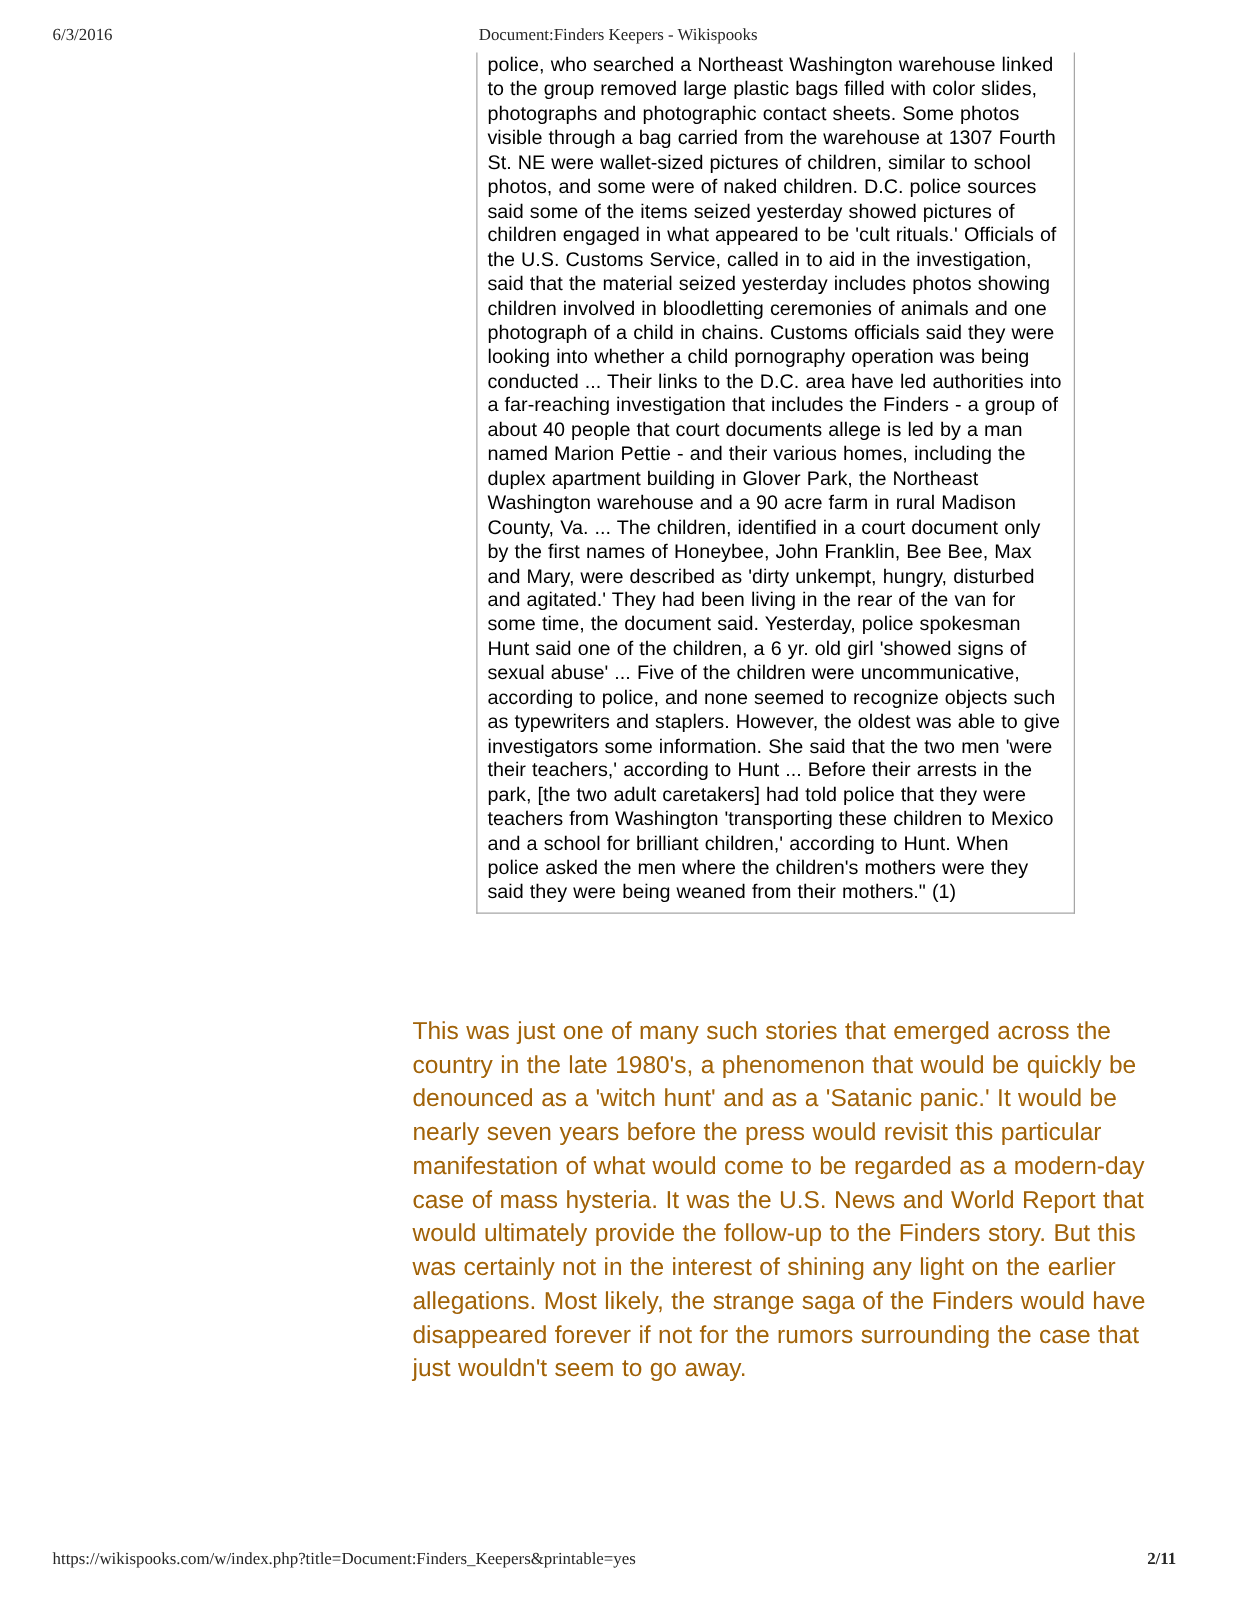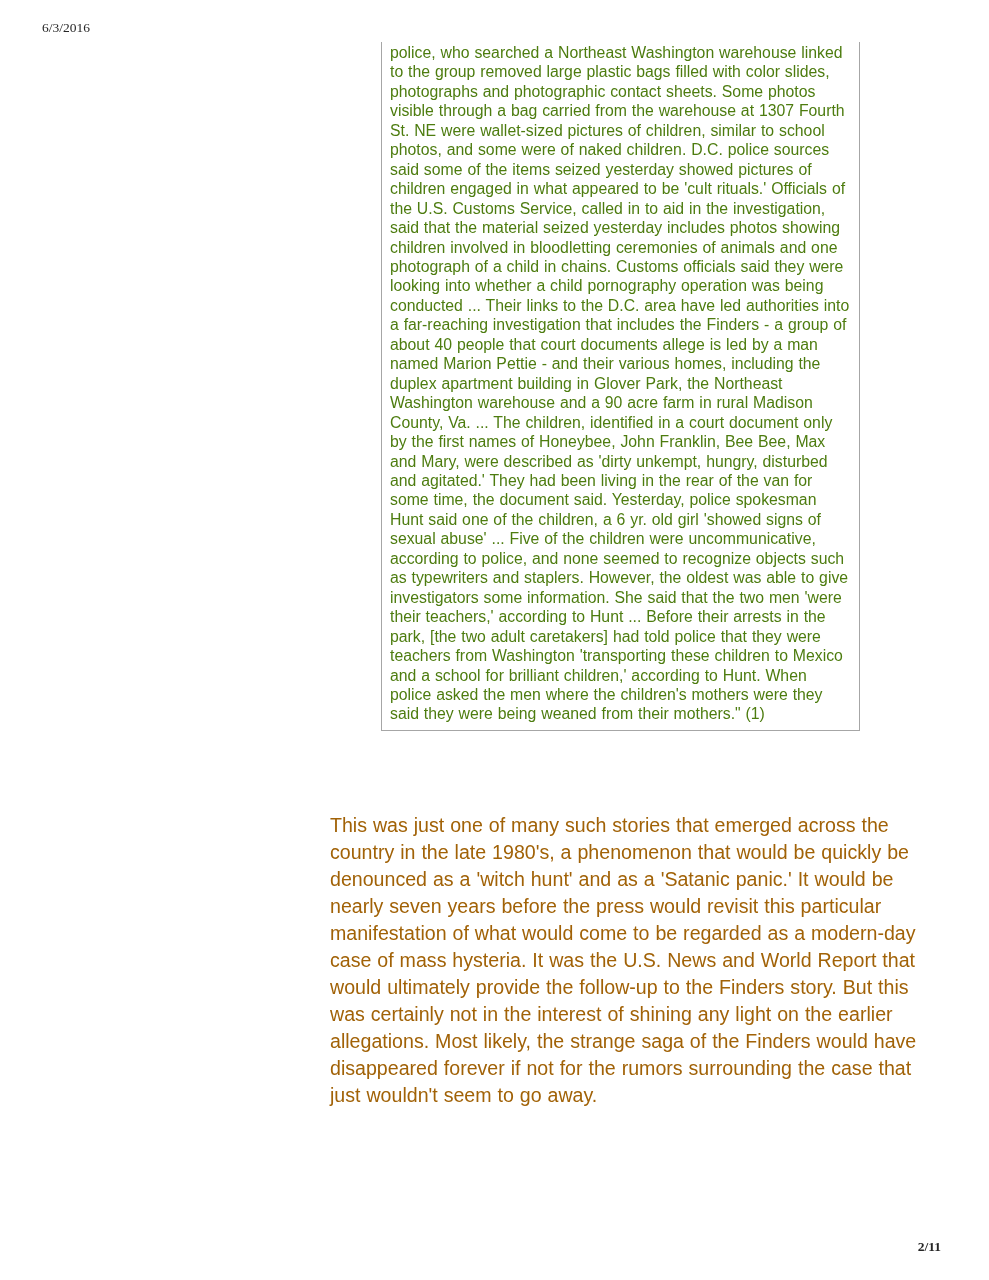--- a/index.html
+++ b/index.html
@@ -58,21 +58,21 @@
     position: absolute;
     left: 381px;
     top: 42px;
     width: 479px;
     box-sizing: border-box;
     border: 1px solid #a6a6a6;
     border-top: none;
     padding: 1px 9px 6px 8px;
     font-size: 15.8px;
     line-height: 19.45px;
-    color: #4d7c0f;
+    color: #000000;
     background: #ffffff;
     word-spacing: 0.5px;
   }
   
   .body-paragraph {
     position: absolute;
     left: 330px;
     top: 812px;
     width: 592px;
     font-size: 19.6px;
@@ -81,23 +81,25 @@
     word-spacing: 0.5px;
   }
 </style>
 </head>
 <body>
 
 <div class="page">
 
   <div class="print-meta header-row">
     <span class="header-date">6/3/2016</span>
+    <span class="header-title">Document:Finders Keepers - Wikispooks</span>
   </div>
 
   <div class="quote-box">police, who searched a Northeast Washington warehouse linked to the group removed large plastic bags filled with color slides, photographs and photographic contact sheets. Some photos visible through a bag carried from the warehouse at 1307 Fourth St. NE were wallet-sized pictures of children, similar to school photos, and some were of naked children. D.C. police sources said some of the items seized yesterday showed pictures of children engaged in what appeared to be 'cult rituals.' Officials of the U.S. Customs Service, called in to aid in the investigation, said that the material seized yesterday includes photos showing children involved in bloodletting ceremonies of animals and one photograph of a child in chains. Customs officials said they were looking into whether a child pornography operation was being conducted ... Their links to the D.C. area have led authorities into a far-reaching investigation that includes the Finders - a group of about 40 people that court documents allege is led by a man named Marion Pettie - and their various homes, including the duplex apartment building in Glover Park, the Northeast Washington warehouse and a 90 acre farm in rural Madison County, Va. ... The children, identified in a court document only by the first names of Honeybee, John Franklin, Bee Bee, Max and Mary, were described as 'dirty unkempt, hungry, disturbed and agitated.' They had been living in the rear of the van for some time, the document said. Yesterday, police spokesman Hunt said one of the children, a 6 yr. old girl 'showed signs of sexual abuse' ... Five of the children were uncommunicative, according to police, and none seemed to recognize objects such as typewriters and staplers. However, the oldest was able to give investigators some information. She said that the two men 'were their teachers,' according to Hunt ... Before their arrests in the park, [the two adult caretakers] had told police that they were teachers from Washington 'transporting these children to Mexico and a school for brilliant children,' according to Hunt. When police asked the men where the children's mothers were they said they were being weaned from their mothers." (1)</div>
 
   <div class="body-paragraph">This was just one of many such stories that emerged across the country in the late 1980's, a phenomenon that would be quickly be denounced as a 'witch hunt' and as a 'Satanic panic.' It would be nearly seven years before the press would revisit this particular manifestation of what would come to be regarded as a modern-day case of mass hysteria. It was the U.S. News and World Report that would ultimately provide the follow-up to the Finders story. But this was certainly not in the interest of shining any light on the earlier allegations. Most likely, the strange saga of the Finders would have disappeared forever if not for the rumors surrounding the case that just wouldn't seem to go away.</div>
 
   <div class="print-meta footer-row">
+    <span class="footer-url">https://wikispooks.com/w/index.php?title=Document:Finders_Keepers&amp;printable=yes</span>
     <span class="footer-page">2/11</span>
   </div>
 
 </div>
 
 </body></html>

